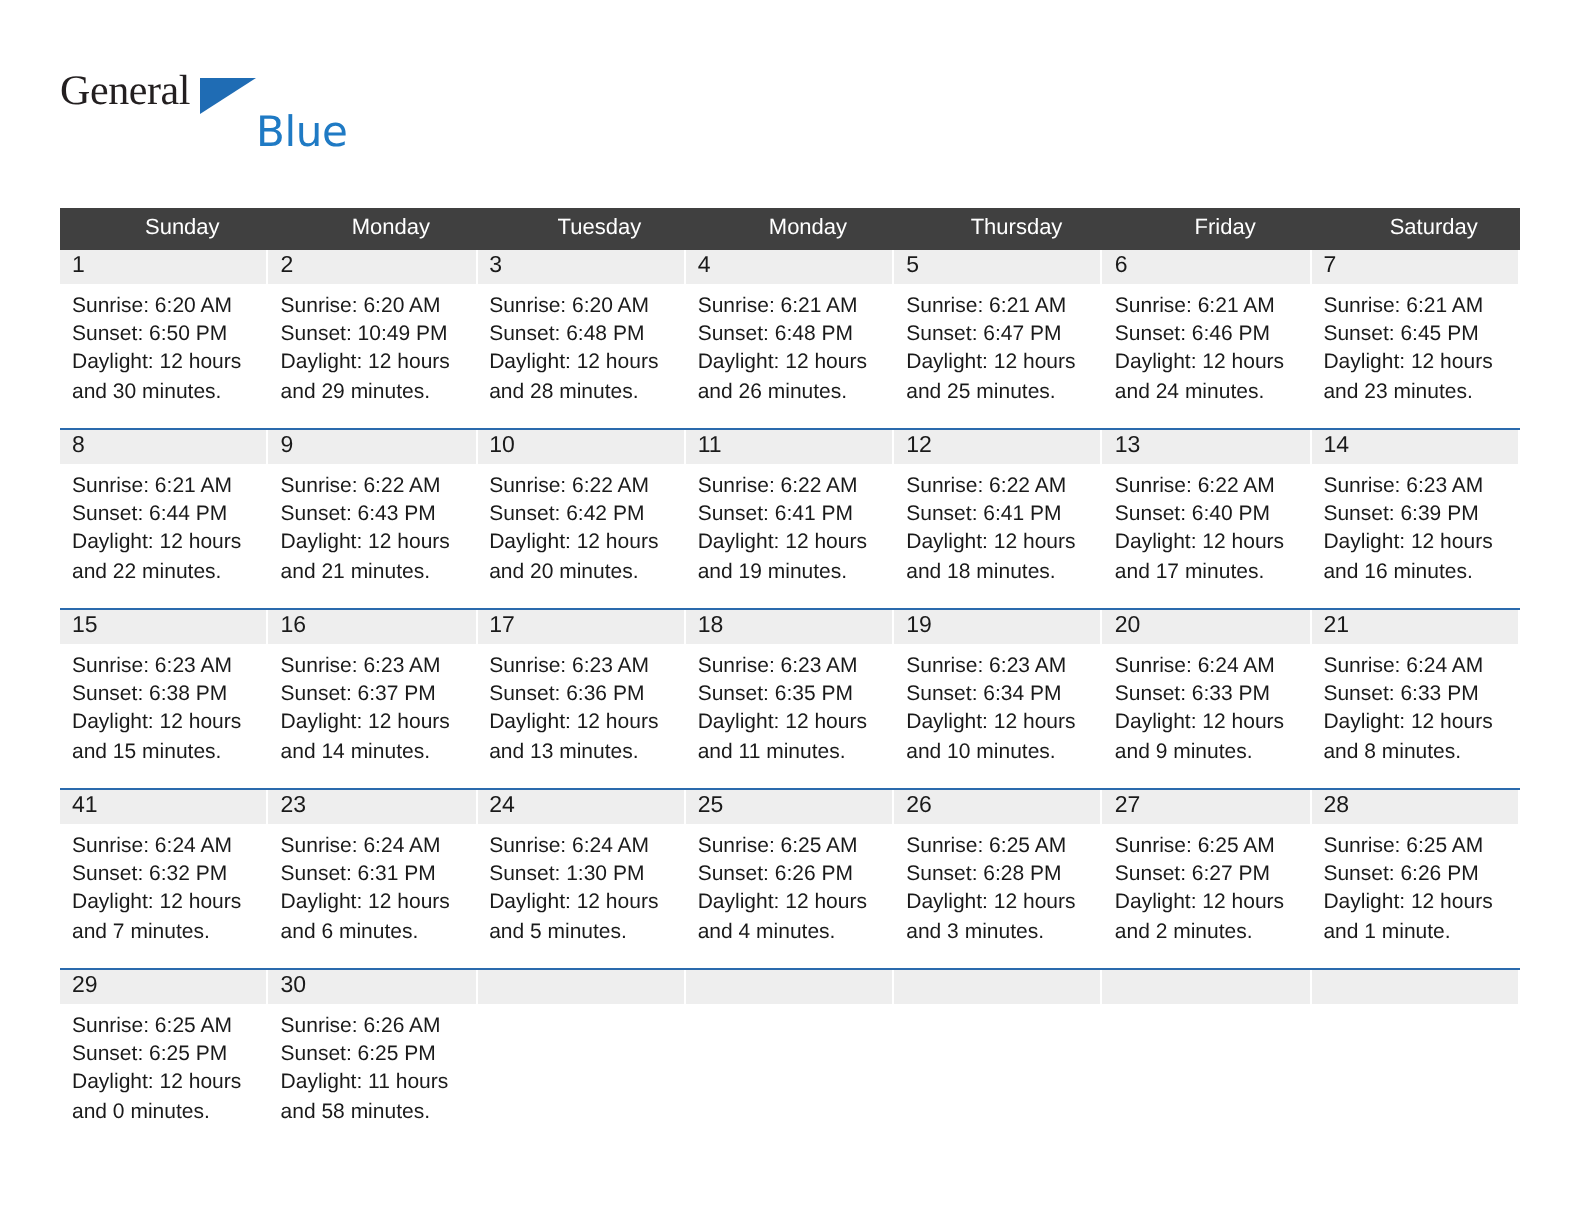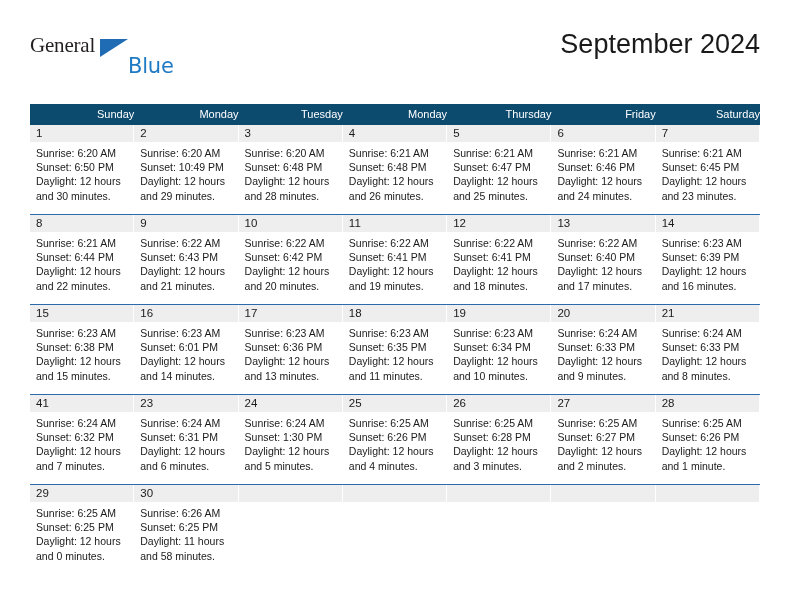--- a/index.html
+++ b/index.html
@@ -91,25 +91,25 @@
   
   .calendar {
     position: absolute;
     left: 30px;
     top: 104px;
     width: 730px;
     border-collapse: collapse;
     table-layout: fixed;
   }
   .calendar th {
-    background: #0c4a6e;
+    background: #404040;
     color: #ffffff;
     font-size: 11px;
     font-weight: normal;
-    text-align: right;
+    text-align: center;
     padding: 4px 0 4px 18px;
     height: 13px;
     line-height: 13px;
     border: none;
   }
 
   .week-row > td {
     padding: 0;
     vertical-align: top;
     border-top: 1.3px solid #2a6aad;
@@ -155,21 +155,20 @@
 
   <div class="top-bar">
 
     <div class="logo">
       <span class="logo-general">General</span>
       <span class="logo-triangle"></span>
       <span class="logo-blue">Blue</span>
     </div>
 
     <div class="title-block">
-      <div class="cal-title">September 2024</div>
     </div>
 
   </div>
 
   <table class="calendar">
     <colgroup>
       <col style="width:14.2857%">
         <col style="width:14.2857%">
         <col style="width:14.2857%">
       <col style="width:14.2857%">
@@ -360,21 +359,21 @@
             <div>Daylight: 12 hours</div>
             <div>and 15 minutes.</div>
           </div>
             </div>
           </td>
         <td>
             <div class="cell">
           <div class="daynum-band">16</div>
           <div class="cell-body">
             <div>Sunrise: 6:23 AM</div>
-            <div>Sunset: 6:01 PM</div>
+            <div>Sunset: 6:37 PM</div>
             <div>Daylight: 12 hours</div>
             <div>and 14 minutes.</div>
           </div>
             </div>
           </td>
         <td>
             <div class="cell">
           <div class="daynum-band">17</div>
           <div class="cell-body">
             <div>Sunrise: 6:23 AM</div>

